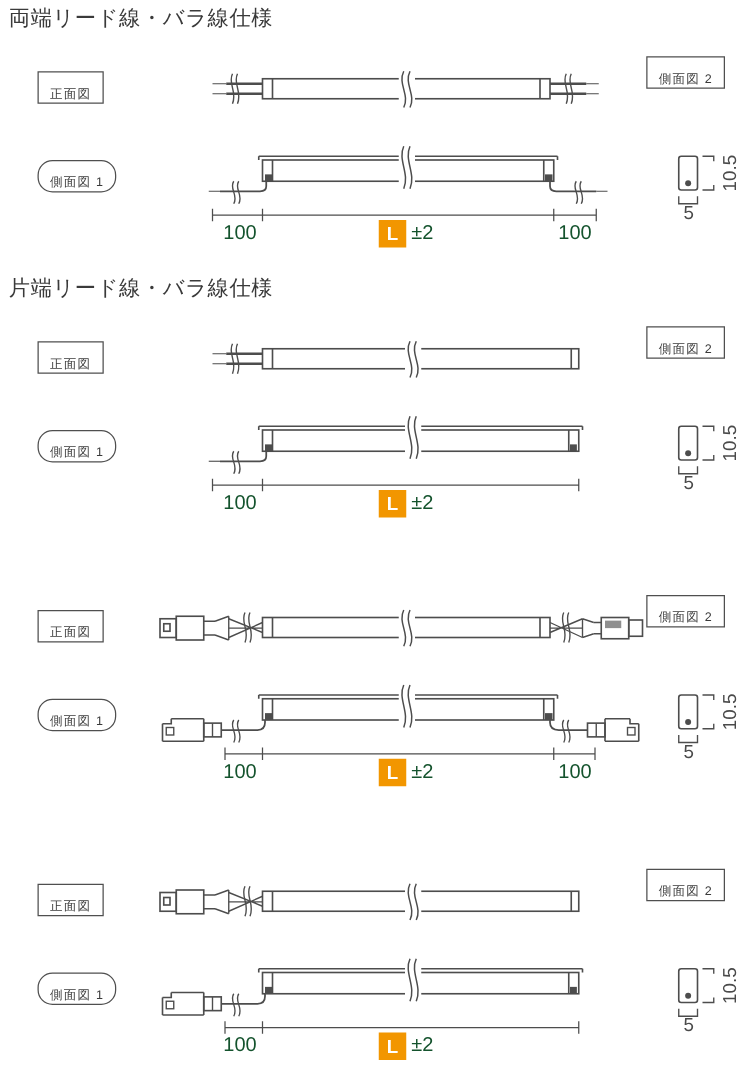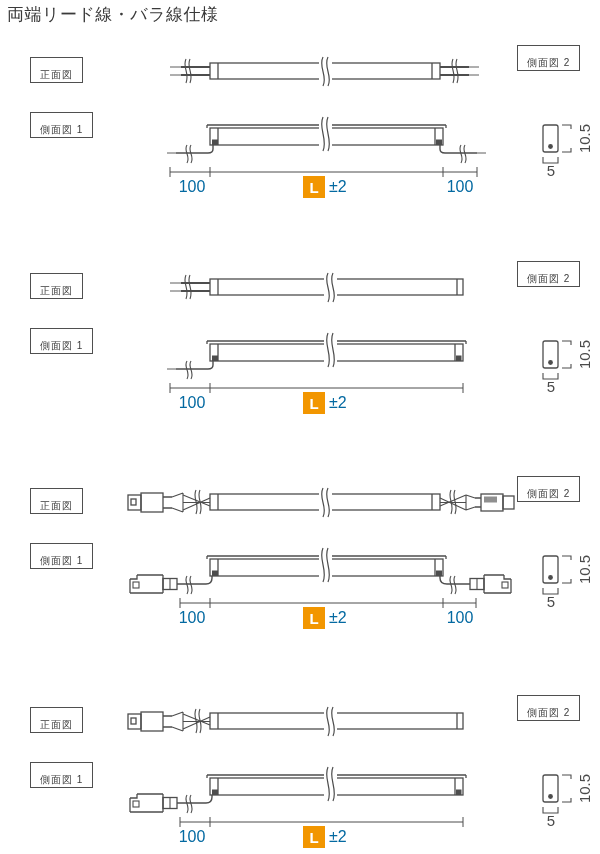--- a/index.html
+++ b/index.html
@@ -5,25 +5,25 @@
   html,body{margin:0;padding:0;background:#fff;}
   .canvas{position:relative;width:600px;height:854px;background:#ffffff;overflow:hidden;
           font-family:"Liberation Sans",sans-serif;color:#3c3c3c;}
   .section{position:absolute;left:0;width:508px;height:216px;}
   .sec-title{position:absolute;left:7px;top:3px;font-size:17px;color:#3a3a3a;letter-spacing:.5px;white-space:nowrap;}
   .label-box{position:absolute;height:26px;border:1.3px solid #4f4f4f;background:#fff;
              display:flex;align-items:flex-end;justify-content:center;font-size:10px;color:#3a3a3a;
              padding:0 9px;letter-spacing:1px;box-sizing:border-box;white-space:nowrap;}
   .front-label{left:30px;top:57px;}
   .side2-label{left:517px;top:45px;}
-  .side1-label{left:30px;top:112px;}
+  .side1-label{left:30px;top:128px;border-radius:12px;}
   .front-svg{position:absolute;left:0;top:52px;width:600px;height:40px;}
   .side-svg{position:absolute;left:0;top:104px;width:600px;height:76px;}
   .cross-svg{position:absolute;left:538px;top:118px;width:62px;height:50px;}
-  .dim{position:absolute;font-size:16px;color:#0369a1;line-height:22px;}
+  .dim{position:absolute;font-size:16px;color:#14532d;line-height:22px;}
   .dim-100-left{left:172px;top:176px;width:40px;text-align:center;}
   .dim-100-right{left:440px;top:176px;width:40px;text-align:center;}
   .dim-tol{left:329px;top:176px;}
   .dim-L{position:absolute;left:303px;top:176px;width:22px;height:22px;background:#f29600;color:#ffffff;
          font-size:15px;font-weight:bold;display:flex;align-items:center;justify-content:center;}
   .dim-h{position:absolute;left:566px;top:130px;width:36px;height:17px;text-align:center;
          font-size:15px;color:#4a4a4a;transform:rotate(-90deg);line-height:17px;}
   .dim-w{position:absolute;left:536px;top:162px;width:30px;text-align:center;font-size:15px;color:#4a4a4a;}
   svg{display:block;}
 </style>
@@ -83,20 +83,21 @@
 
     <span class="dim dim-100-left">100</span>
     <span class="dim-L">L</span>
     <span class="dim dim-tol">±2</span>
     <span class="dim dim-100-right">100</span>
     <span class="dim-h">10.5</span>
     <span class="dim-w">5</span>
   </div>
 
   <div class="section" style="top:216px">
+    <div class="sec-title">片端リード線・バラ線仕様</div>
     <div class="label-box front-label">
       <span>正面図</span>
       </div>
     <div class="label-box side2-label">
       <span>側面図 2</span>
       </div>
     <div class="label-box side1-label">
       <span>側面図 1</span>
       </div>
 

